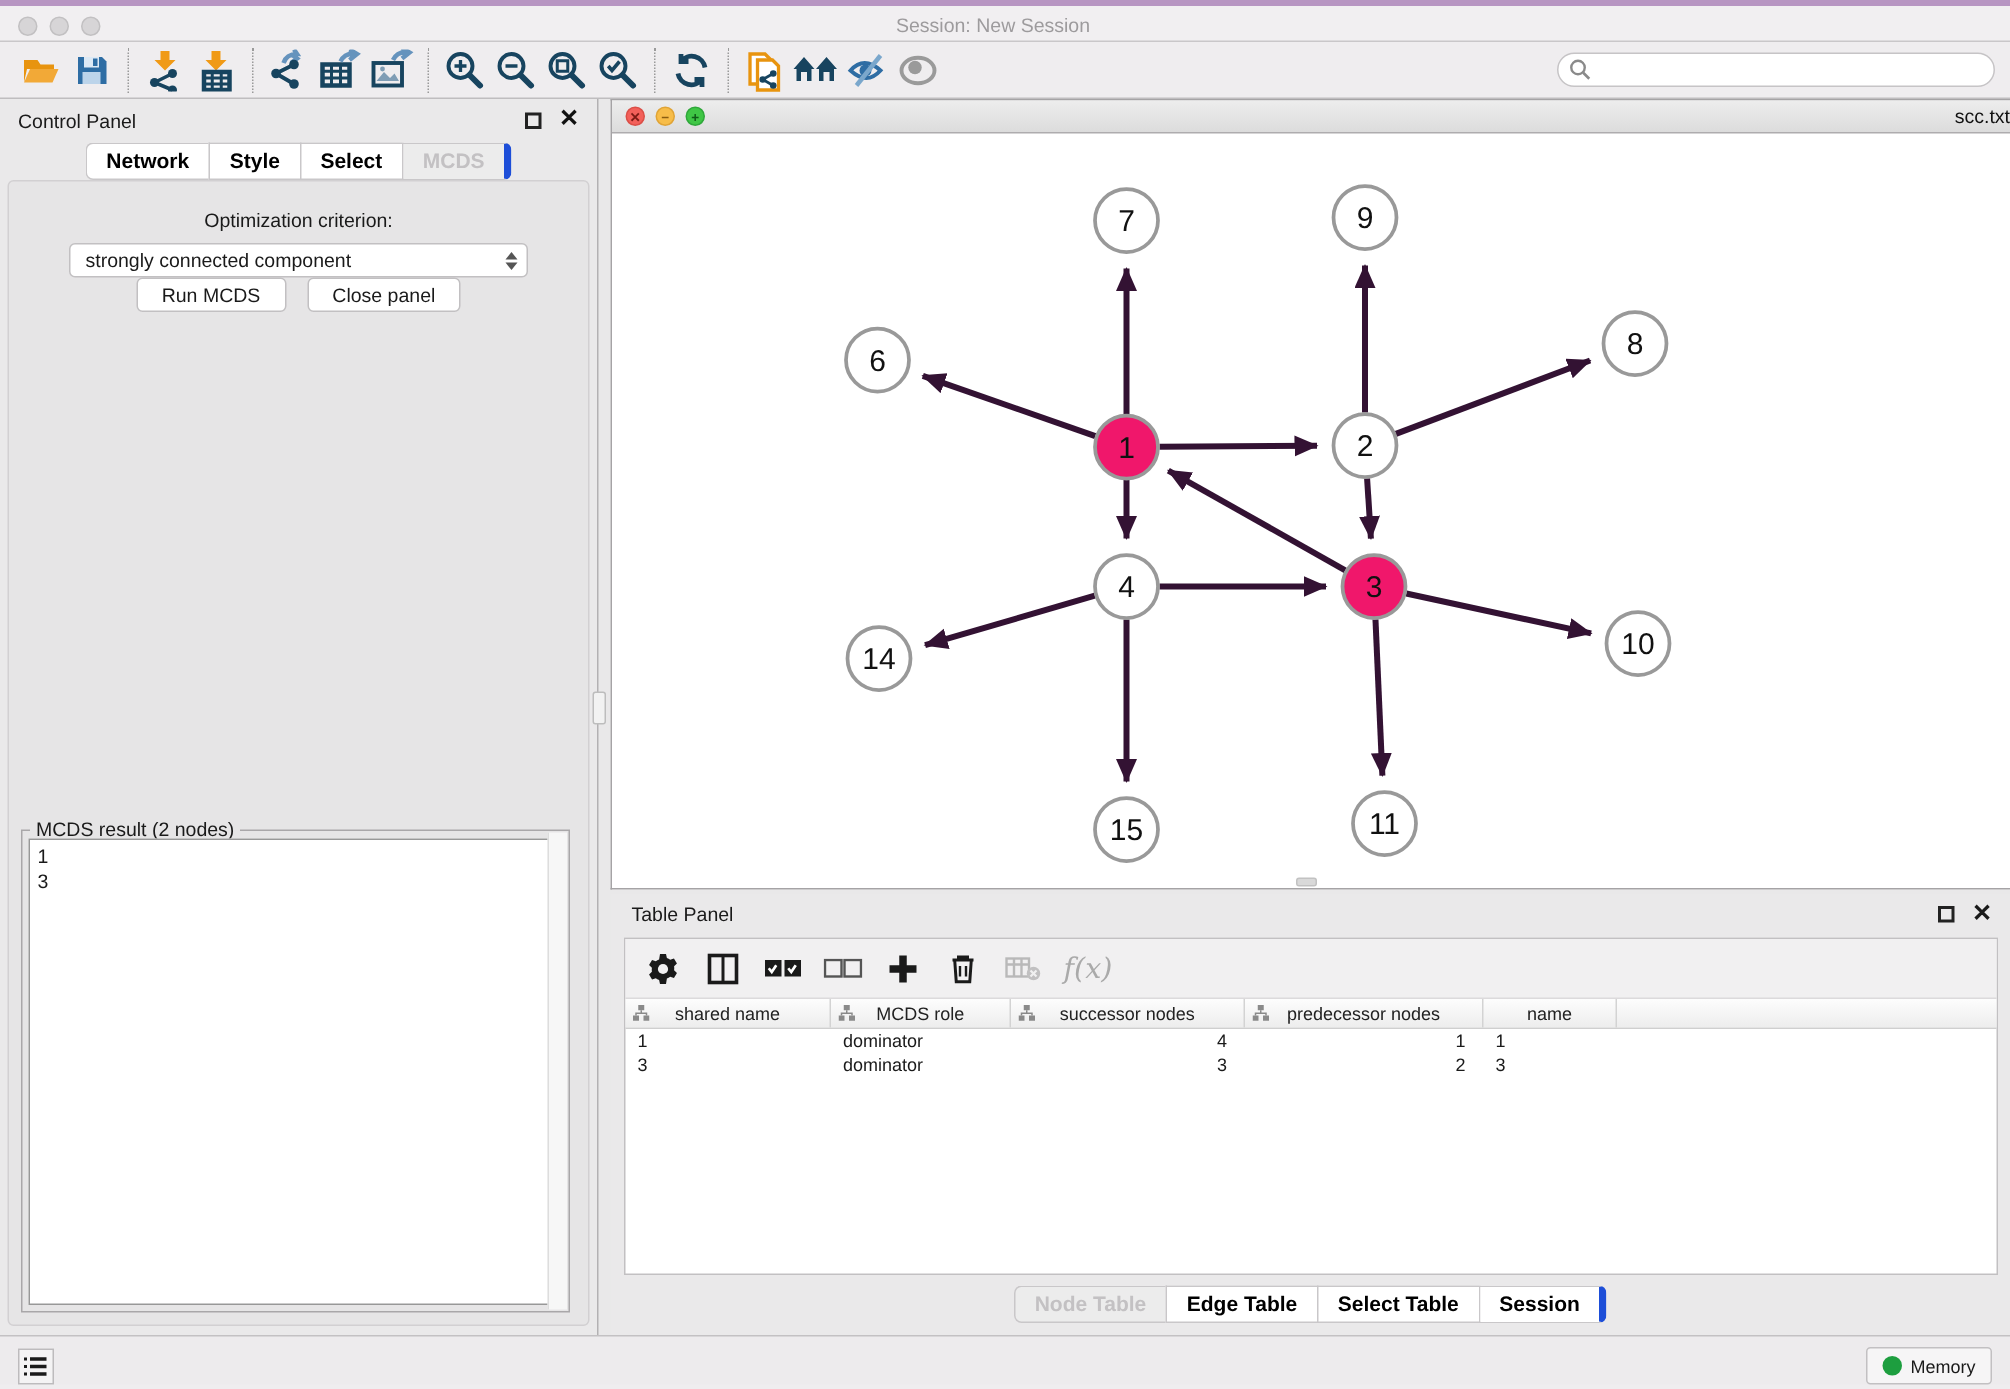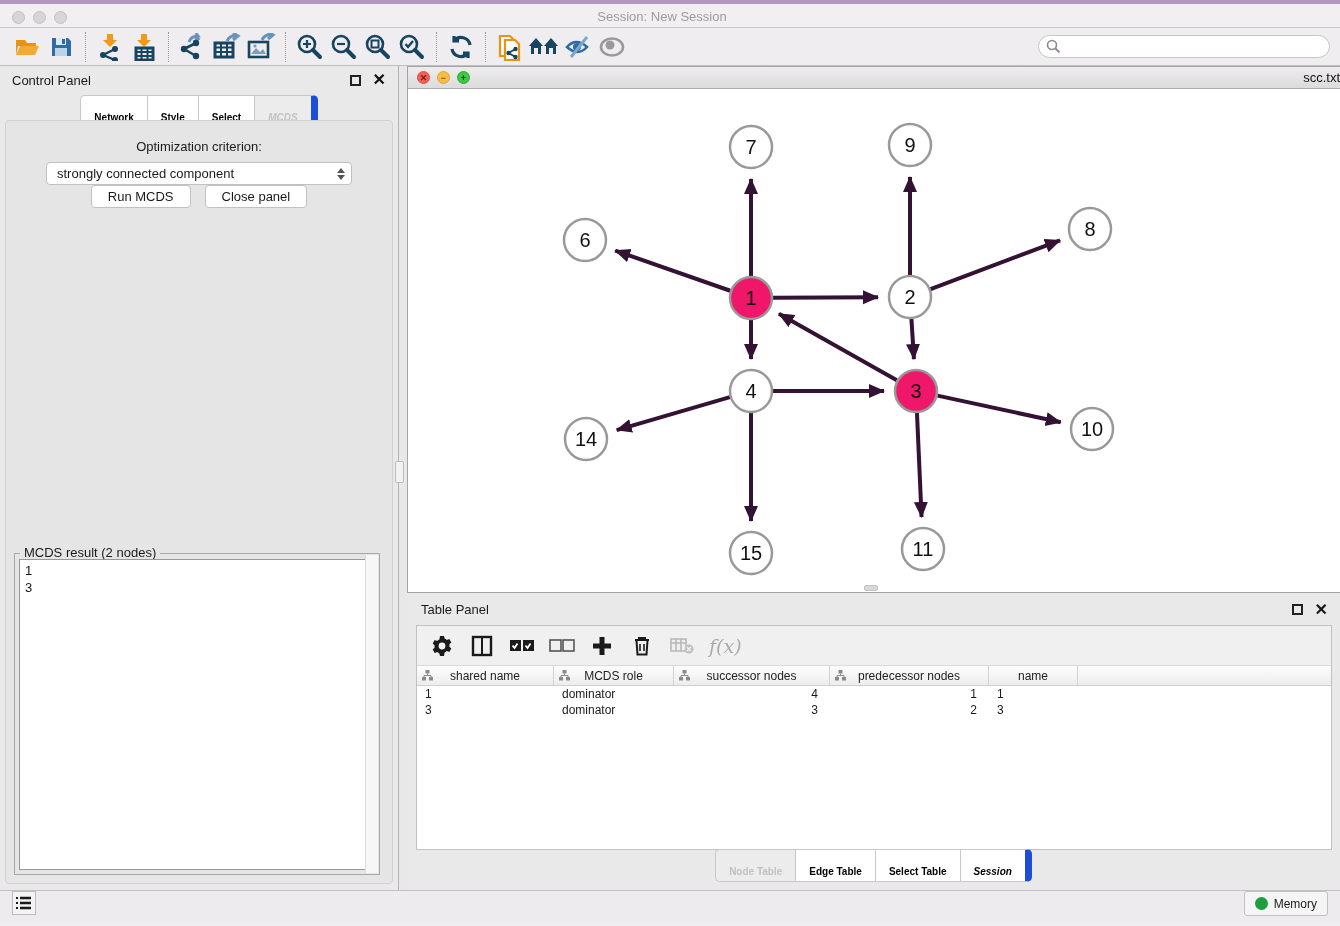--- a/index.html
+++ b/index.html
@@ -29,24 +29,24 @@
   .splitter { position:absolute; left:395px; top:395px; width:9px; height:22px;
     background:#f2f2f2; border:1px solid #bdbdbd; border-radius:2px; z-index:5; }
 
   
   .control-panel { width:399px; background:#eae9ea; border-right:1px solid #b3b1b3;
     position:relative; flex:none; }
   .panel-head { height:28px; display:flex; align-items:center; padding:0 12px; font-size:13px; }
   .panel-head .flt { margin-left:auto; width:11px; height:11px; border:2px solid #222; margin-right:12px; }
   .panel-head .cls { font-size:16px; font-weight:bold; color:#111; line-height:1; }
   .cp-tabs { display:flex; justify-content:center; margin-top:1px; }
-  .tab-btn { font-size:10px; font-weight:bold; background:#fff; border:1px solid #c9c7c9;
-    border-right:none; padding:16px 13px 4px; color:#000; }
+  .tab-btn { font-size:14px; font-weight:bold; background:#fff; border:1px solid #c9c7c9;
+    border-right:none; padding:3px 13px 4px; color:#000; }
   .tab-btn:first-child { border-radius:5px 0 0 5px; }
-  .tab-btn:last-child { border-radius:0 5px 5px 0; border-right:7px solid #1d4ed8;font-style:italic; }
+  .tab-btn:last-child { border-radius:0 5px 5px 0; border-right:5px solid #1d4ed8; }
   .tab-btn.tab-active { background:#ececec; color:#c3c1c3; }
   .cp-body { position:absolute; top:54px; bottom:6px; left:5px; right:5px;
     background:#e6e5e6; border:1px solid #d2d0d2; border-radius:4px; }
   .opt-label { text-align:center; font-size:13px; margin-top:18px; }
   .mac-select { margin:8px 40px 0; height:23px; background:#fff; border:1px solid #c2c0c2;
     border-radius:4px; display:flex; align-items:center; padding:0 6px 0 10px; font-size:13px; }
   .sel-steppers { margin-left:auto; display:flex; flex-direction:column; gap:2px; }
   .sel-steppers i { width:0; height:0; border-left:4px solid transparent; border-right:4px solid transparent; }
   .st-up { border-bottom:5px solid #555; }
   .st-dn { border-top:5px solid #555; }
@@ -100,21 +100,21 @@
   .th .hier { position:absolute; left:5px; top:4px; }
   .c0 { width:137px; } .c1 { width:120px; } .c2 { width:156px; } .c3 { width:159px; } .c4 { width:89px; }
   .tbody { flex:1; overflow:hidden; }
   .trow { display:flex; height:16px; font-size:12px; }
   .td { padding:1px 4px 0 8px; }
   .td.num { text-align:right; padding-right:12px; }
   .tp-tabs { position:absolute; bottom:8px; left:0; right:0; display:flex; justify-content:center; }
 
   
   .statusbar { height:33px; background:#edebed; border-top:1px solid #c3c1c3;
-    display:flex; align-items:flex-start; padding:0 12px; }
+    display:flex; align-items:flex-end; padding:0 12px; }
   .sb-btn { width:24px; height:24px; background:#f4f3f4; border:1px solid #bdbbbd;
     display:flex; align-items:center; justify-content:center; }
   .mem-btn { margin-left:auto; height:25px; background:#f6f5f6; border:1px solid #c2c0c2;
     border-radius:3px; display:flex; align-items:center; gap:6px; padding:0 10px; font-size:12px; }
   .mem-dot { width:13px; height:13px; border-radius:50%; background:#1d9e3f; }
 </style>
 </head>
 <body>
 
 <div class="titlebar">

